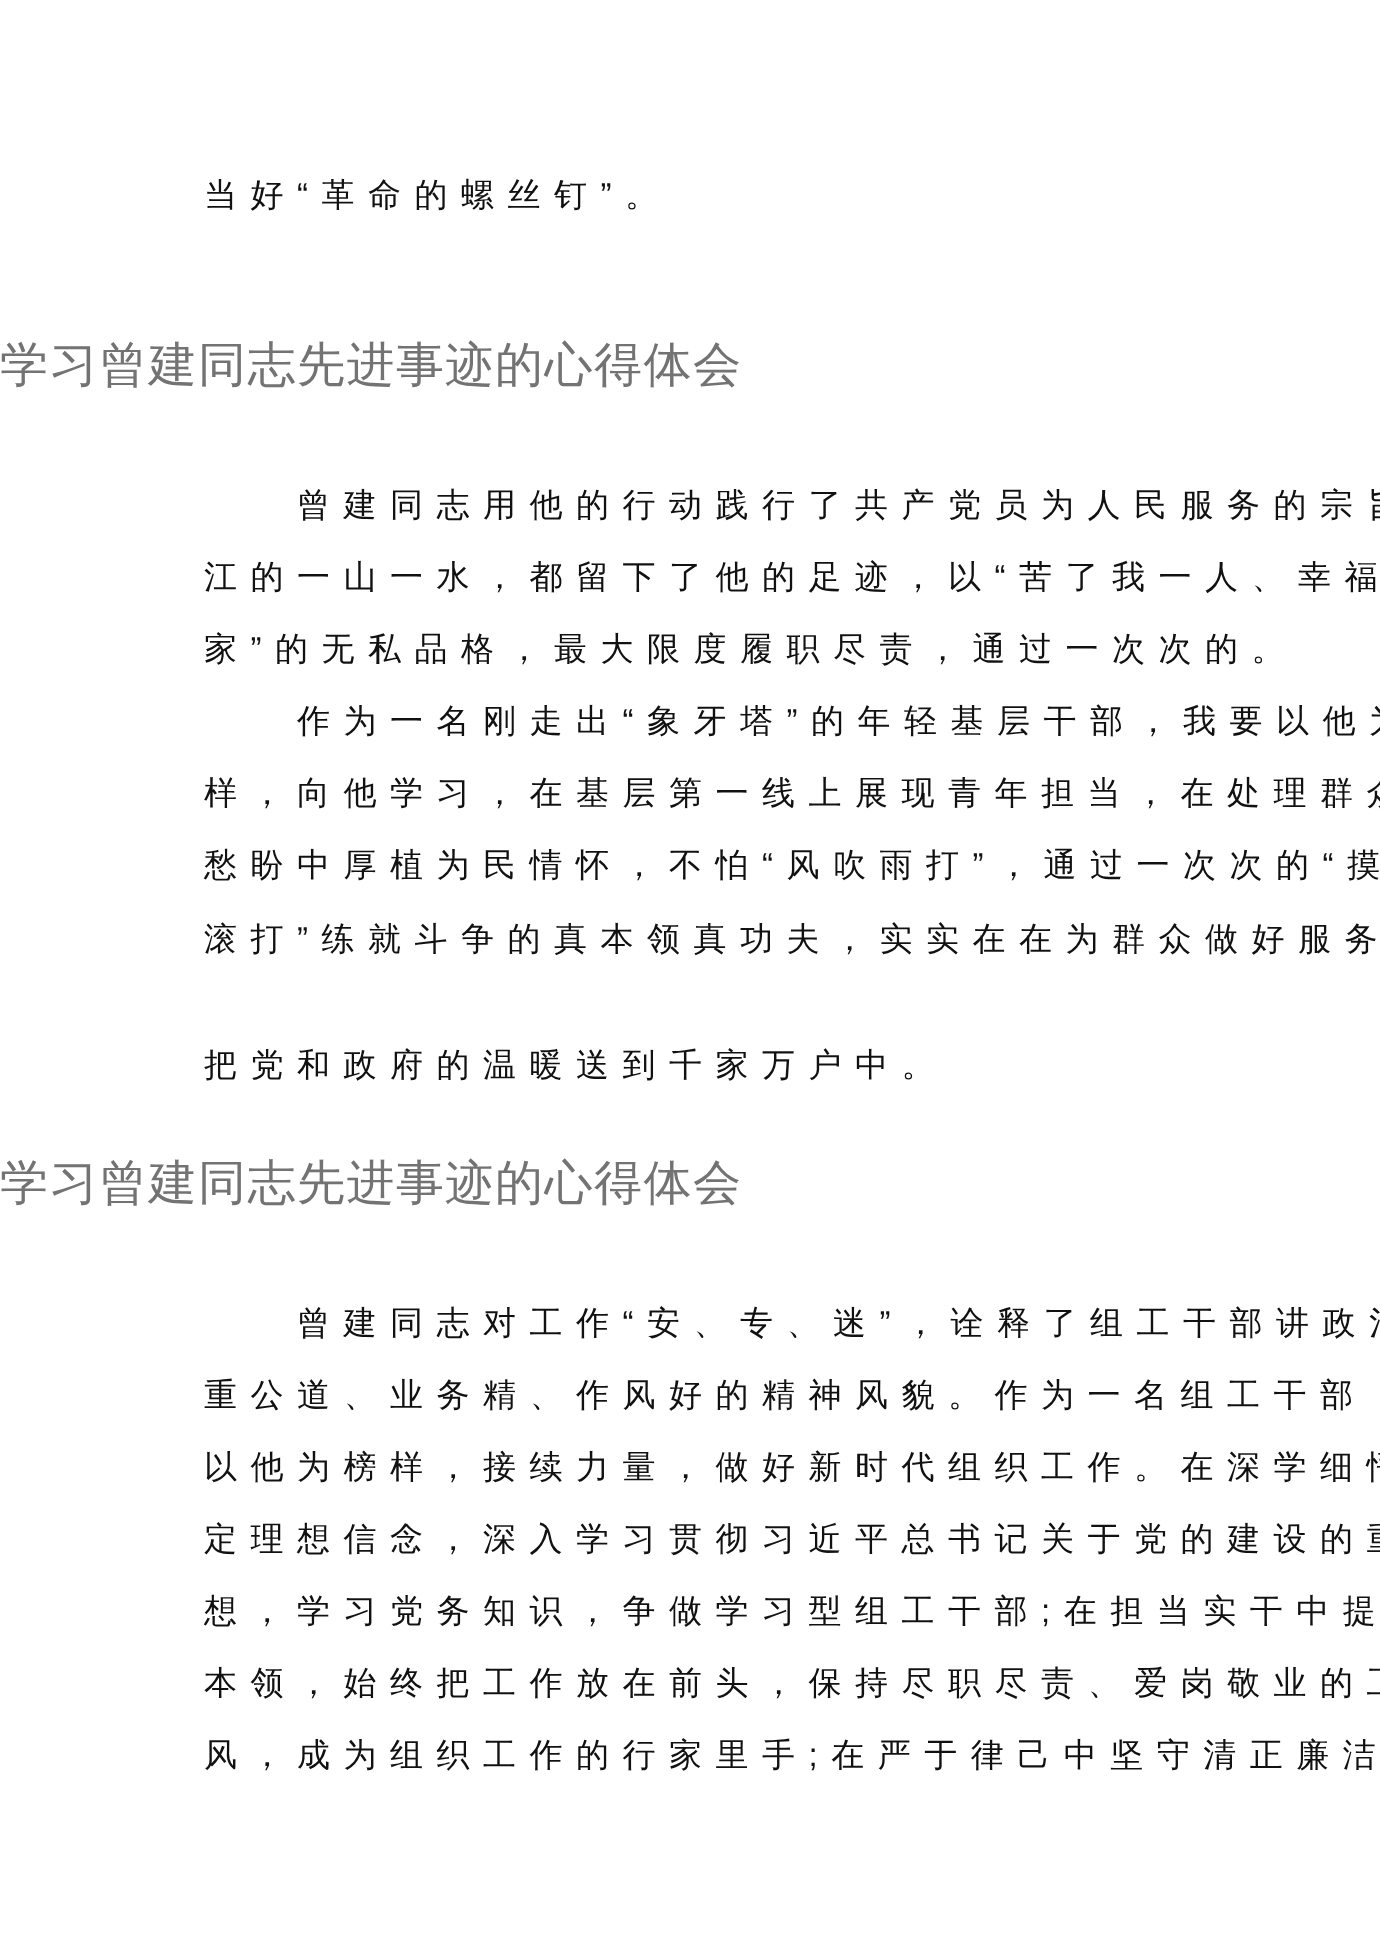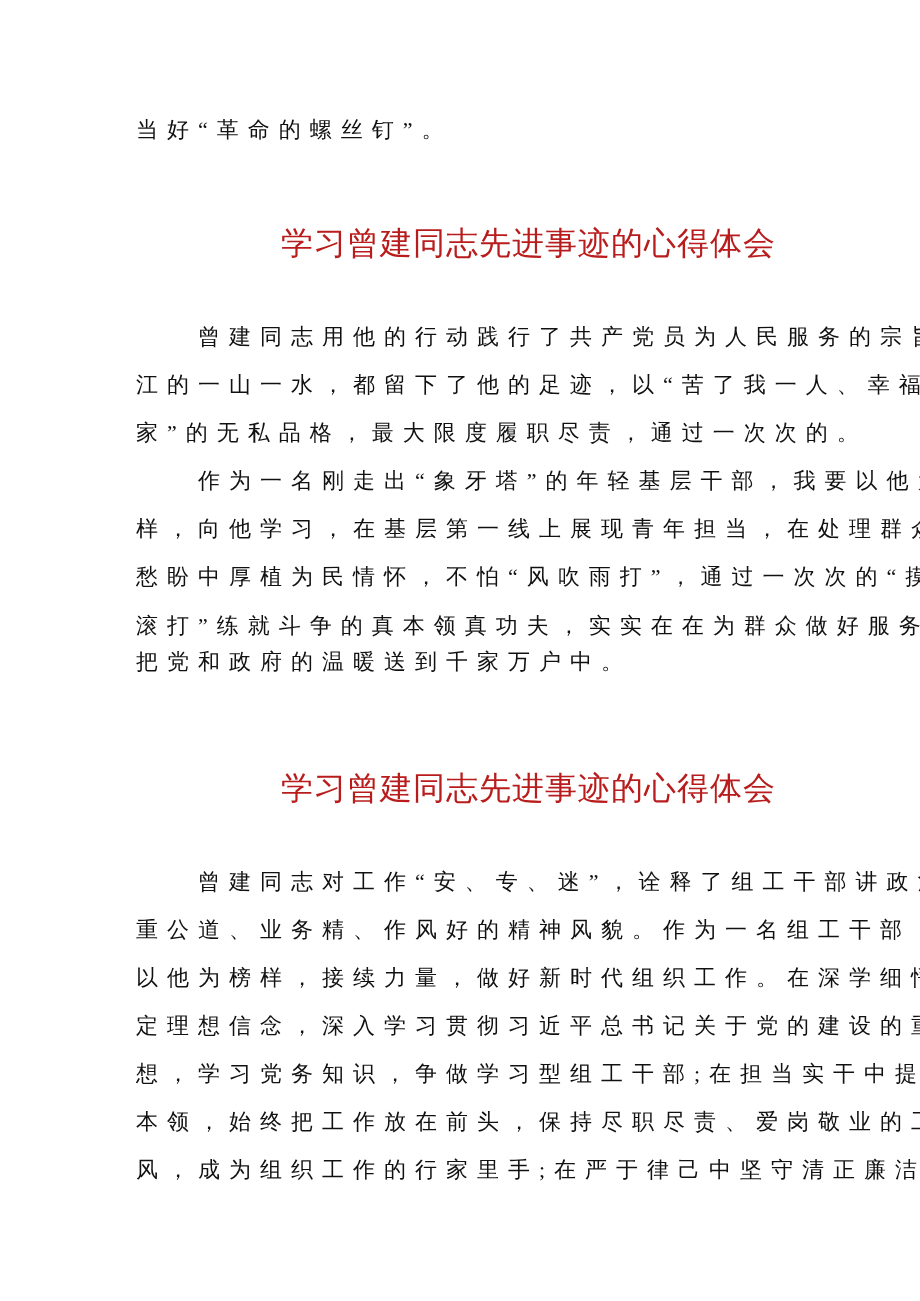--- a/index.html
+++ b/index.html
@@ -2,57 +2,57 @@
 <html><head>
 <meta charset="utf-8">
 <style>
   html, body { margin: 0; padding: 0; background: #ffffff; }
   body { width: 920px; height: 1301px; position: relative; overflow: hidden; color: #000; }
   .page { position: absolute; left: 0; top: 0; width: 920px; height: 1301px; }
   .body-line {
     position: absolute;
     left: 136px;
     width: 660px;
-    font-family: Liberation Serif, serif;
+    font-family: Liberation Sans, sans-serif;
     font-size: 22px;
     line-height: 28px;
     letter-spacing: 9px;
     white-space: nowrap;
     color: #111;
   }
   .title {
     position: absolute;
     left: 0;
     width: 776px;
-    text-align: right;
+    text-align: left;
     font-family: "DejaVu Sans", "Liberation Sans", sans-serif;
     font-size: 32px;
     line-height: 40px;
     letter-spacing: 1px;
-    color: #b91c1c;
+    color: #737373;
   }
 </style>
 </head>
 <body>
 
 <div class="page">
 
   <div class="body-line" style="top:116px;">当好“革命的螺丝钉”。</div>
 
   <div class="title" style="top:223px;">学习曾建同志先进事迹的心得体会</div>
 
   <div>
     <div class="body-line" style="top:323px;">　　曾建同志用他的行动践行了共产党员为人民服务的宗旨，峡</div>
     <div class="body-line" style="top:371px;">江的一山一水，都留下了他的足迹，以“苦了我一人、幸福千万</div>
     <div class="body-line" style="top:419px;">家”的无私品格，最大限度履职尽责，通过一次次的。</div>
     <div class="body-line" style="top:467px;">　　作为一名刚走出“象牙塔”的年轻基层干部，我要以他为榜</div>
     <div class="body-line" style="top:515px;">样，向他学习，在基层第一线上展现青年担当，在处理群众急难</div>
     <div class="body-line" style="top:563px;">愁盼中厚植为民情怀，不怕“风吹雨打”，通过一次次的“摸爬</div>
     <div class="body-line" style="top:612px;">滚打”练就斗争的真本领真功夫，实实在在为群众做好服务工作，</div>
-    <div class="body-line" style="top:648px;">把党和政府的温暖送到千家万户中。</div>
+    <div class="body-line" style="top:696px;">把党和政府的温暖送到千家万户中。</div>
   </div>
 
   <div class="title" style="top:768px;">学习曾建同志先进事迹的心得体会</div>
 
   <div>
     <div class="body-line" style="top:868px;">　　曾建同志对工作“安、专、迷”，诠释了组工干部讲政治、</div>
     <div class="body-line" style="top:916px;">重公道、业务精、作风好的精神风貌。作为一名组工干部，我将</div>
     <div class="body-line" style="top:964px;">以他为榜样，接续力量，做好新时代组织工作。在深学细悟中坚</div>
     <div class="body-line" style="top:1012px;">定理想信念，深入学习贯彻习近平总书记关于党的建设的重要思</div>
     <div class="body-line" style="top:1060px;">想，学习党务知识，争做学习型组工干部;在担当实干中提升能力</div>

